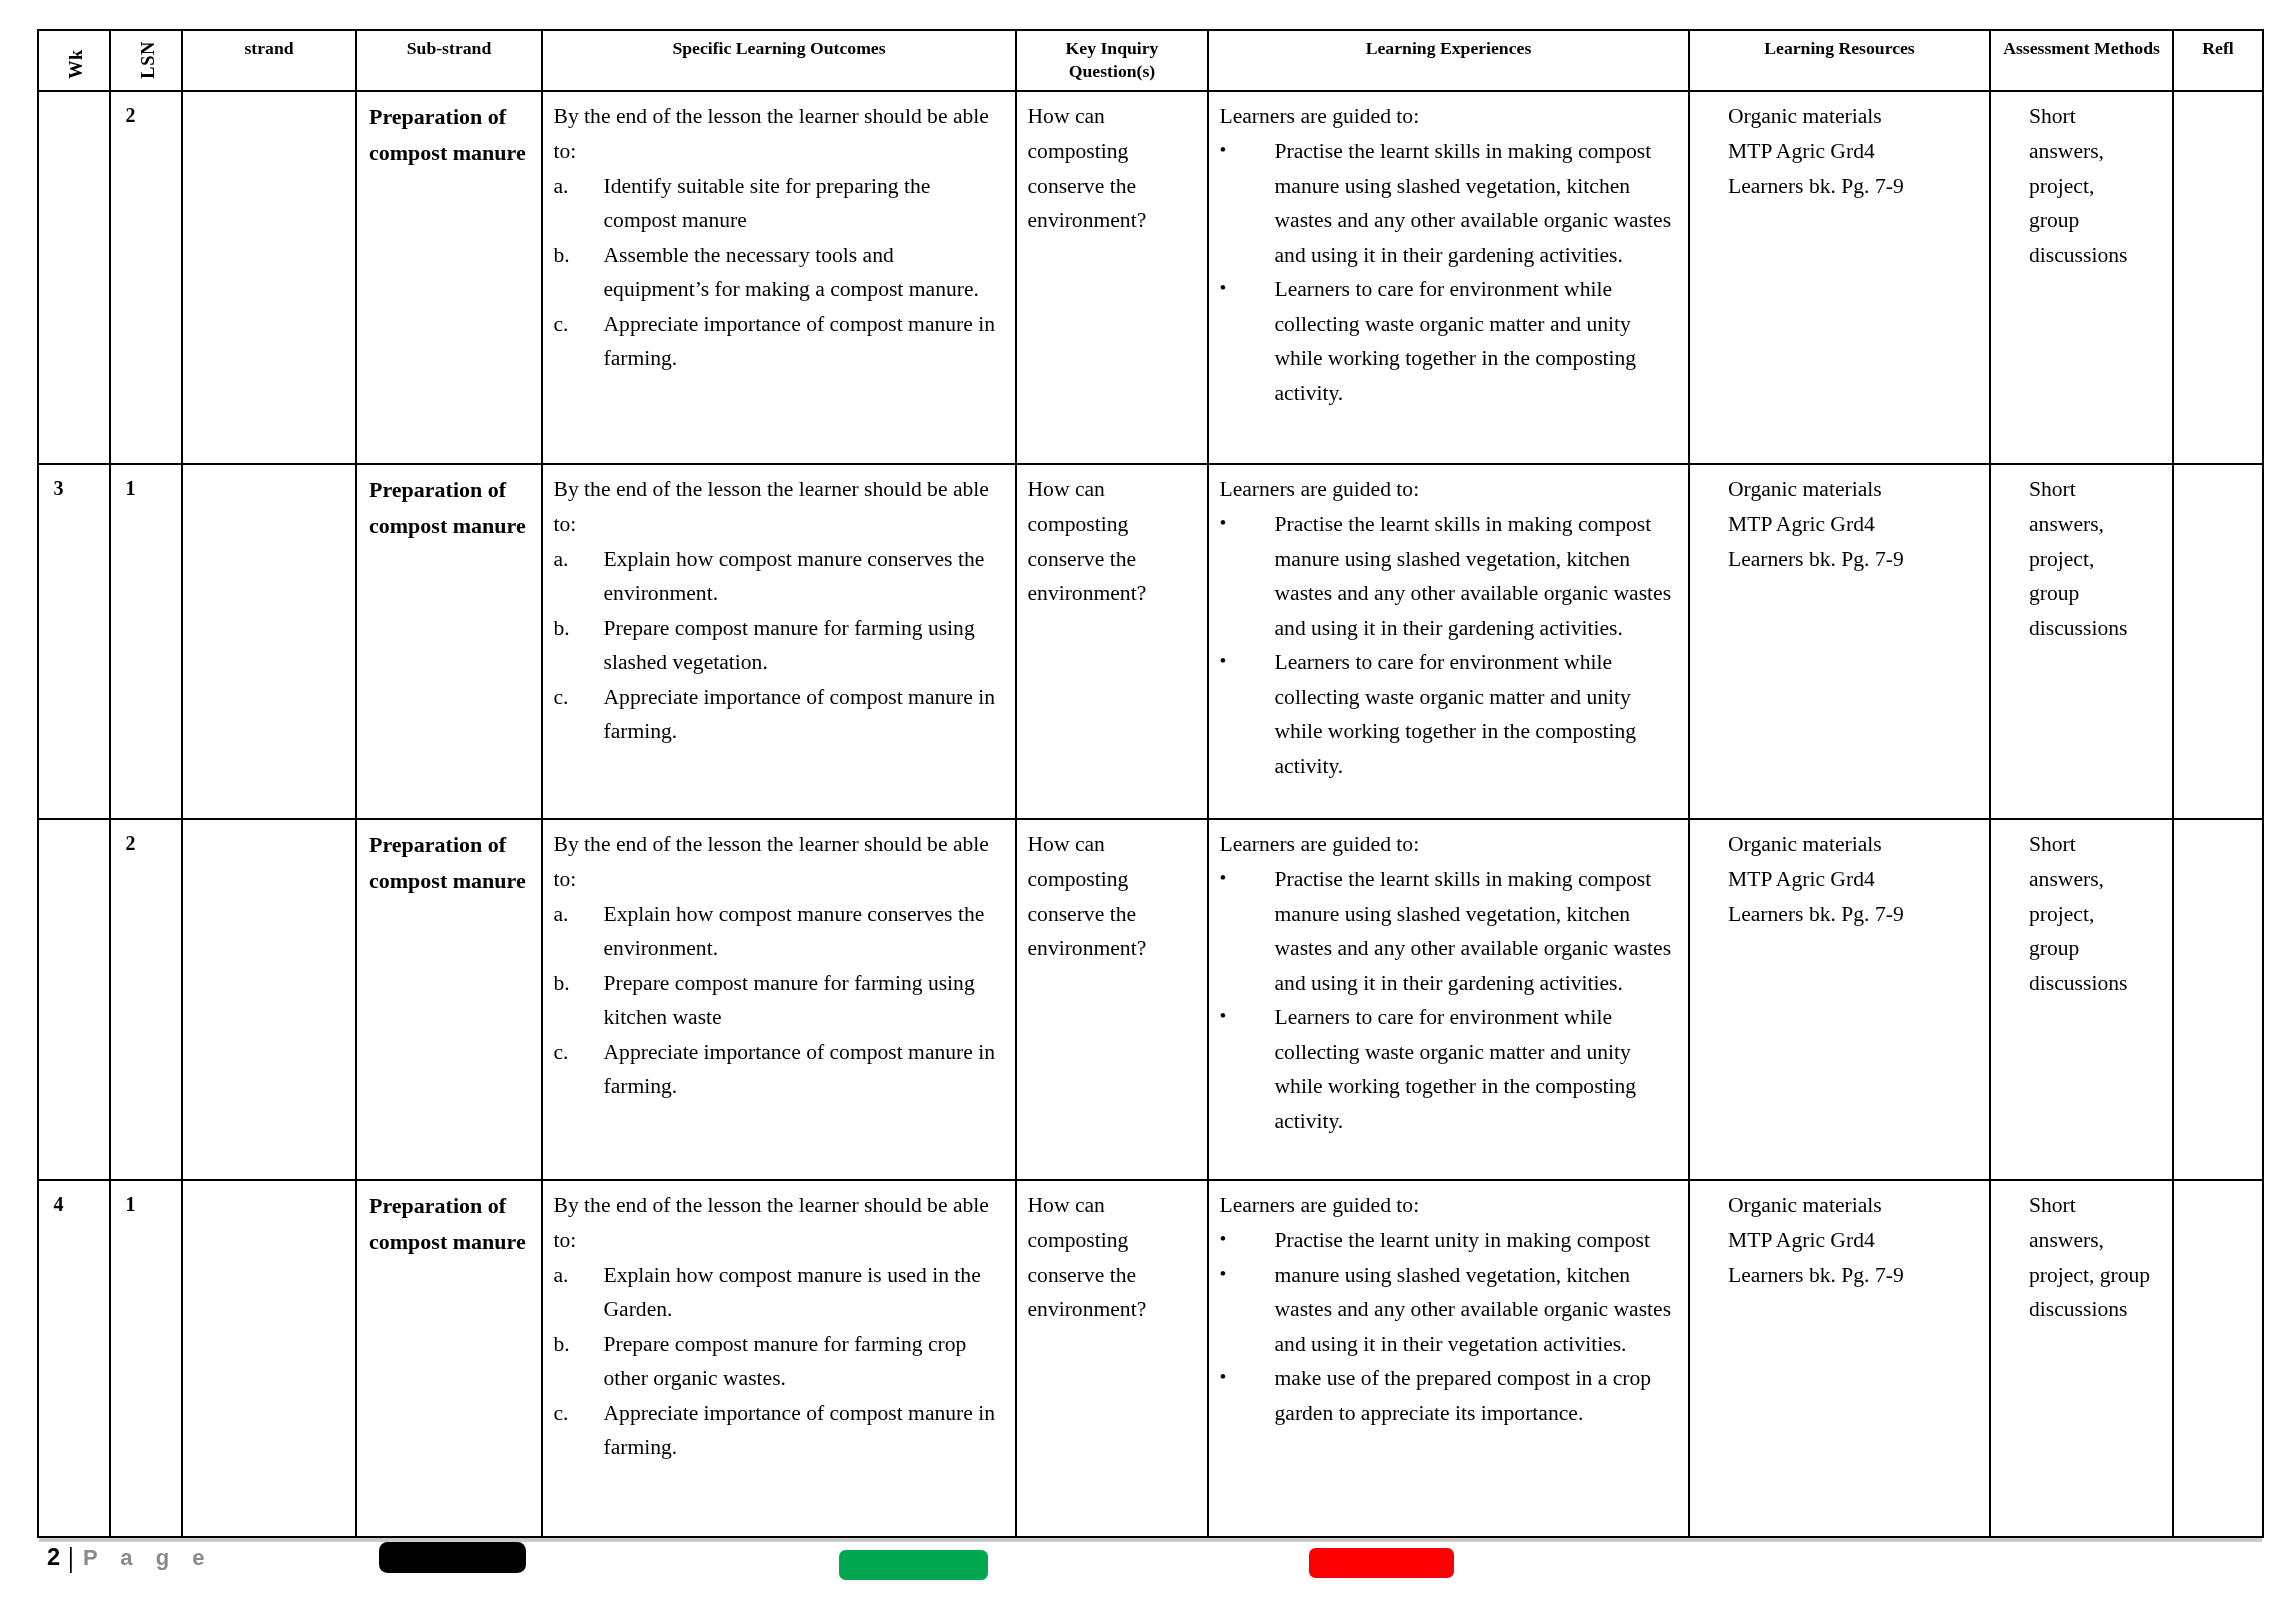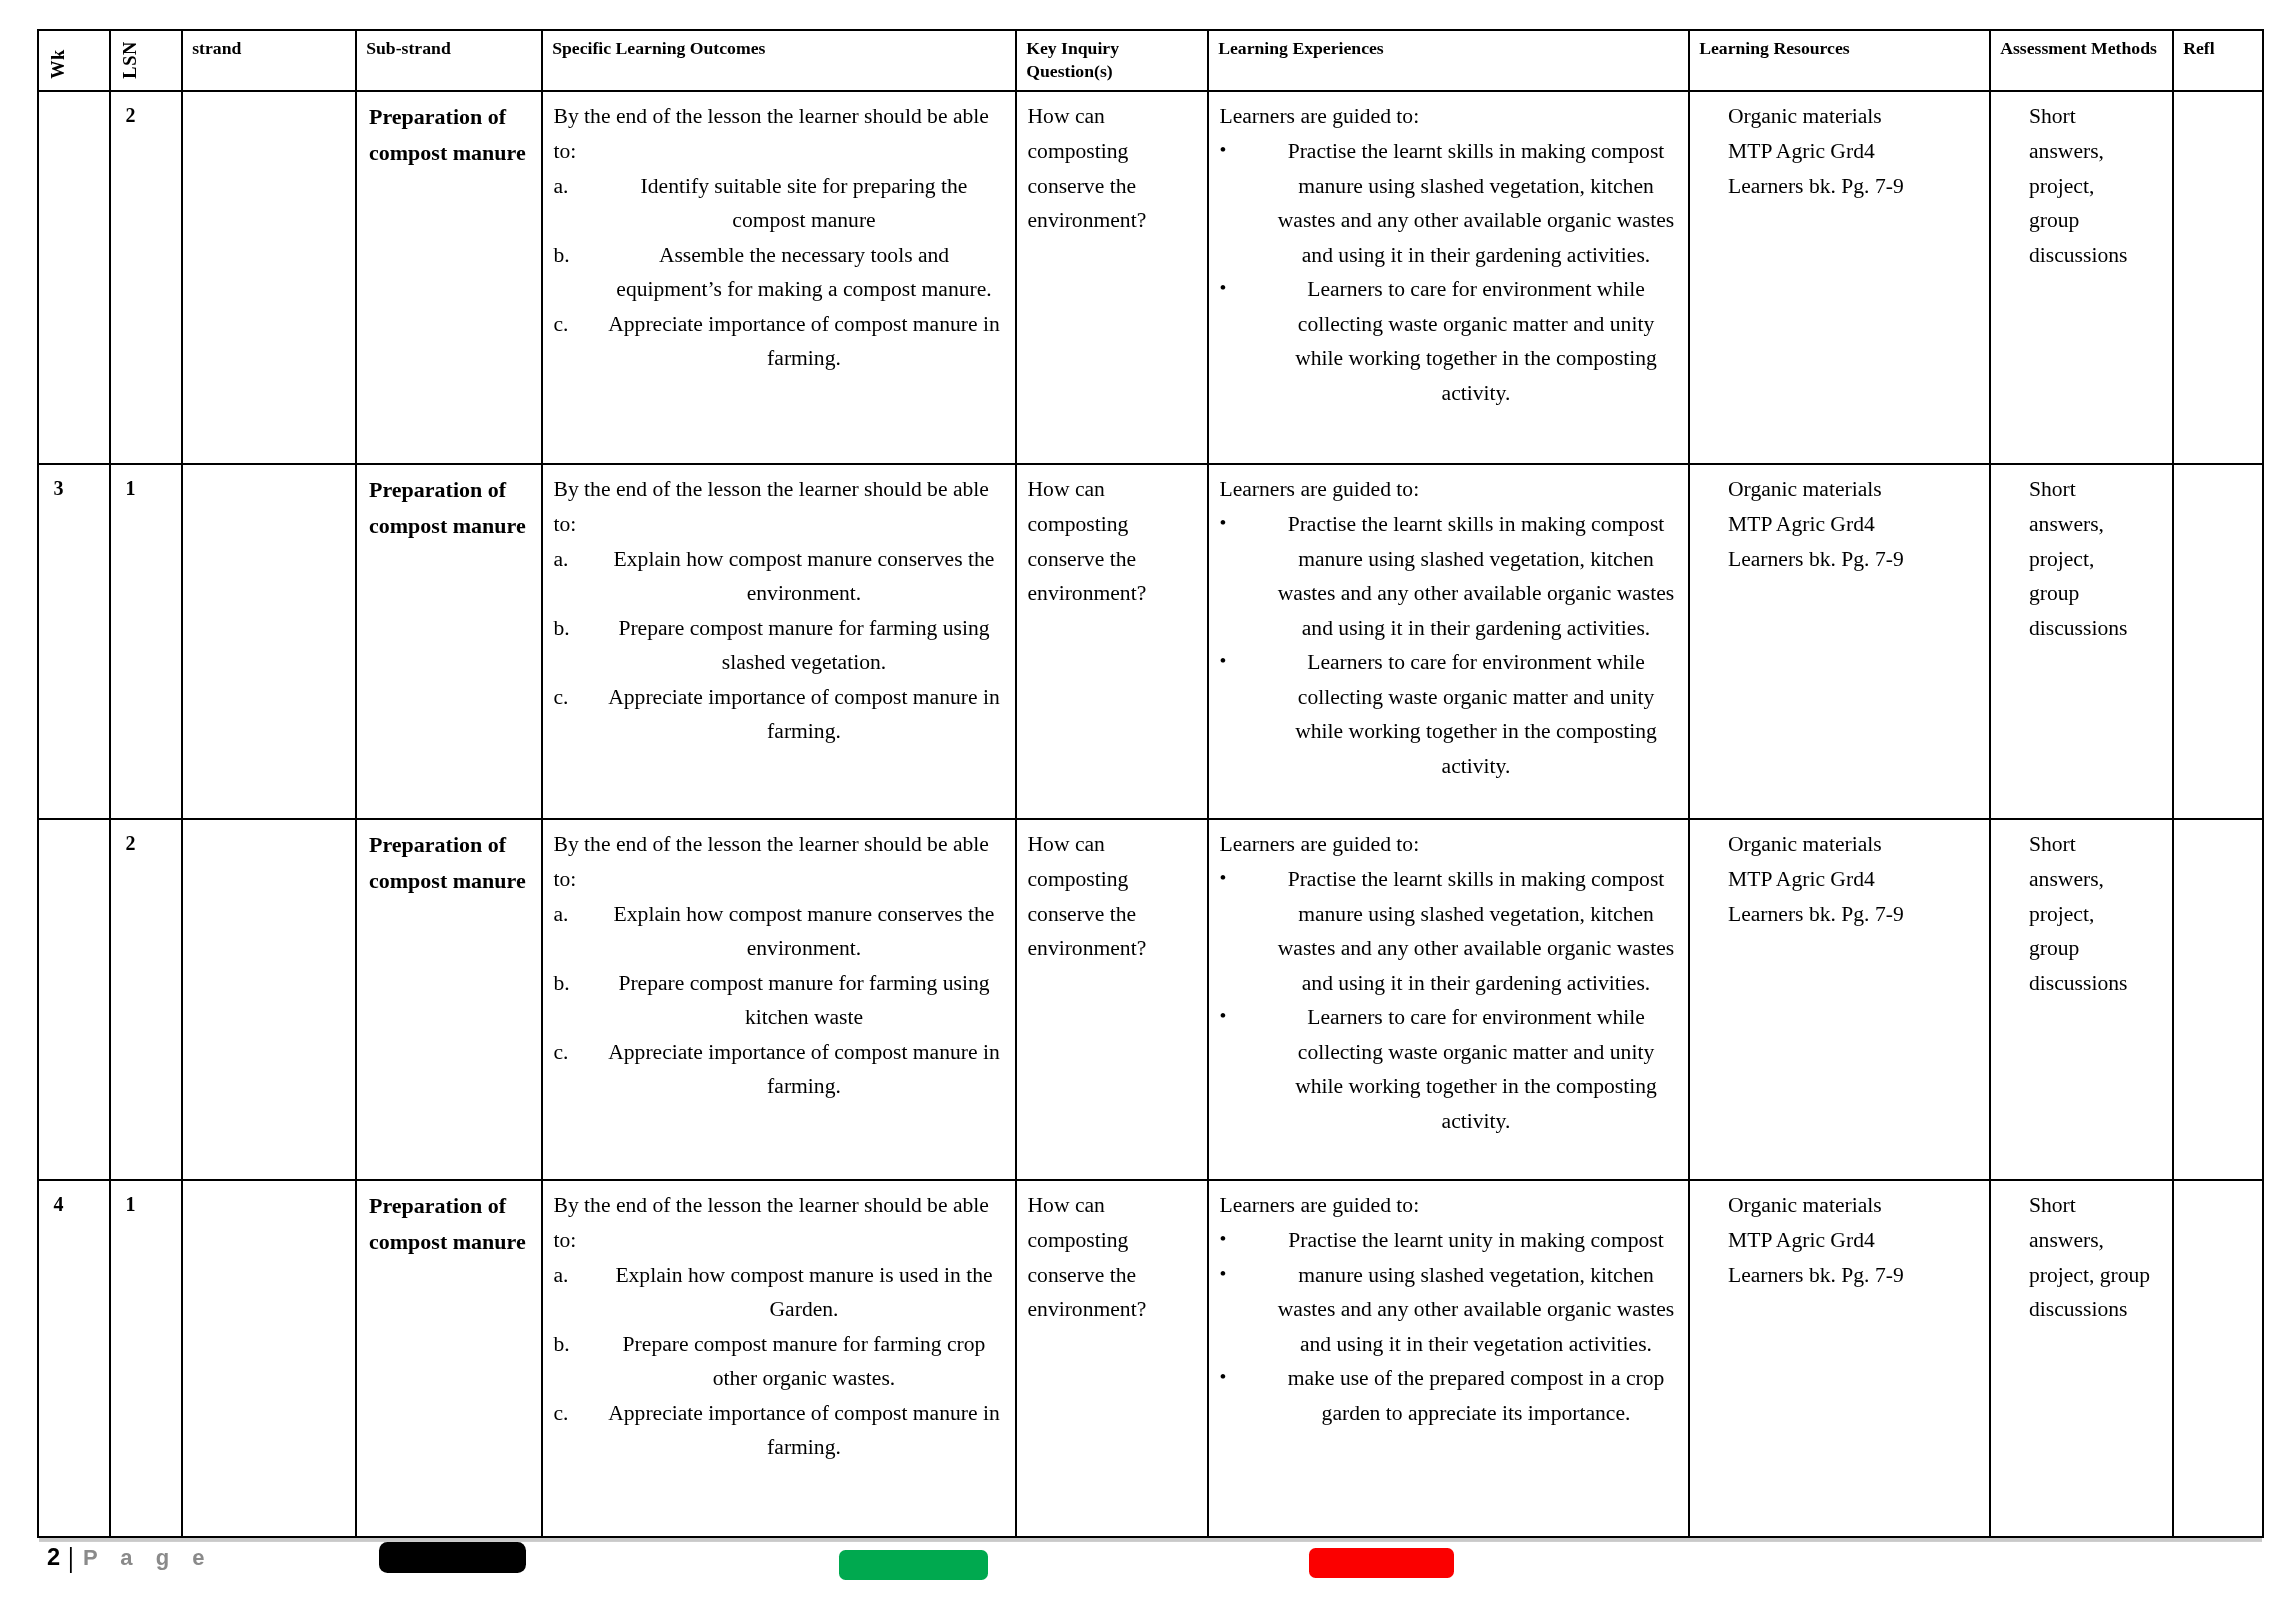--- a/index.html
+++ b/index.html
@@ -20,21 +20,21 @@
     border-collapse: collapse;
     table-layout: fixed;
     border: 2.6px solid #000;
     box-shadow: 0 5.9px 0 -2px #c9c9c9;
   }
   td, th { border: 2px solid #000; vertical-align: top; padding: 7.9px 10.5px; }
   thead th {
     border-bottom: 2.6px solid #000;
     font-size: 17.7px;
     font-weight: bold;
-    text-align: left;
+    text-align: center;
     line-height: 1.35;
     padding: 5.2px 9.2px;
     border-radius: 25px;
   }
   th.rot { vertical-align: bottom; padding: 3.9px 2.6px 3.9px 6.5px; }
   .vert {
     display: inline-block;
     writing-mode: vertical-rl;
     transform: rotate(180deg);
     font-size: 18.3px;
@@ -46,21 +46,21 @@
   tr.r2 { height: 355px; }
   tr.r3 { height: 361px; }
   tr.r4 { height: 357px; }
   td { font-size: 21.6px; line-height: 1.6; }
   td.wkcell, td.lsncell { font-weight: bold; font-size: 20px; padding: 7.9px 7.9px 7.9px 14.4px; }
   td.substrand { font-weight: bold; font-size: 22px; line-height: 1.62; padding-left: 12px; }
   .intro { margin: 0 0 0 0; }
   .li { display: flex; margin: 0; }
   .li .mk { flex: 0 0 50px; }
   .li.bullet .mk { flex: 0 0 55px; font-size: 19.6px; }
-  .li .tx { flex: 1 1 auto; text-align: center; }
+  .li .tx { flex: 1 1 auto; }
   td.res, td.assess { white-space: pre-line; padding-left: 38px; }
   
   .pagefoot {
     position: absolute;
     left: 47px;
     top: 1544px;
     font-family: "Liberation Sans", "DejaVu Sans", sans-serif;
     font-size: 22px;
     color: #000;
     display: flex;

